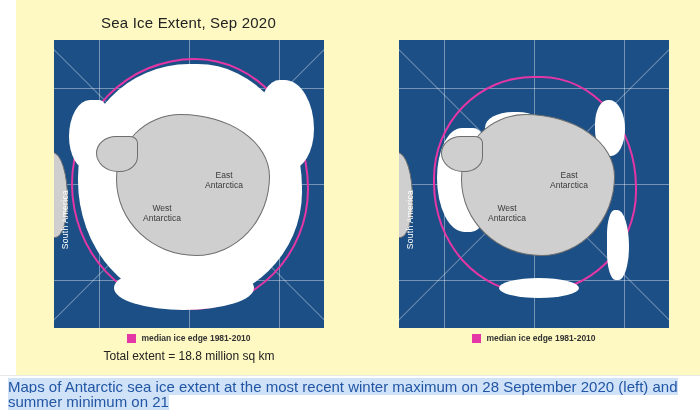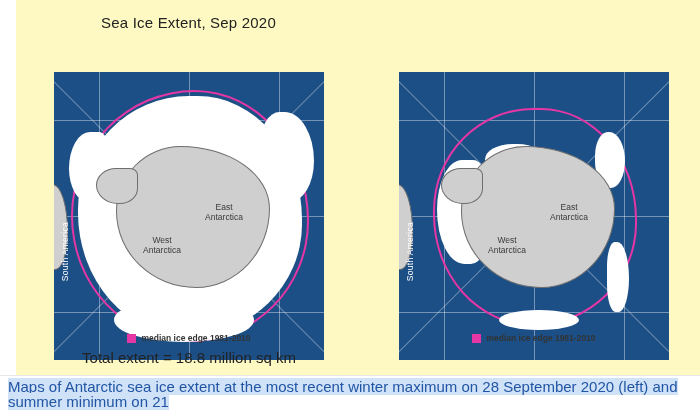--- a/index.html
+++ b/index.html
@@ -22,21 +22,20 @@
   .panel-title{
     position:absolute;top:14px;left:0;width:345px;
     text-align:center;
     font-size:15px;color:#222;letter-spacing:.2px;
   }
   .map-box{
     position:absolute;top:40px;left:38px;
     width:270px;height:288px;
     background:#1b4f86;
     overflow:hidden;
-    margin-top:32px;
   }
   .map-box .grid-line{position:absolute;background:rgba(255,255,255,.40);}
   .map-box .h{left:0;width:100%;height:1px;}
   .map-box .v{top:0;height:100%;width:1px;}
   .map-box .diag{
     position:absolute;left:50%;top:50%;
     width:420px;height:1px;background:rgba(255,255,255,.35);
     transform-origin:0 0;
   }
   .continent{
@@ -58,21 +57,21 @@
   .legend{
     position:absolute;left:38px;top:330px;width:270px;height:16px;
     display:flex;align-items:center;justify-content:center;
     font-size:8.5px;color:#333;font-weight:bold;
   }
   .legend .swatch{
     width:9px;height:9px;background:#e536a5;margin-right:5px;display:inline-block;
   }
   .total{
     position:absolute;left:38px;top:349px;width:270px;
-    text-align:center;font-size:15px;color:#222;
+    text-align:center;font-size:12px;color:#222;
   }
   .credit{
     position:absolute;right:3px;top:78px;
     font-size:7.5px;color:#555;
     writing-mode:vertical-rl;
     letter-spacing:.2px;
   }
   .caption{
     position:absolute;left:0;top:375px;width:700px;height:44px;
     background:#ffffff;

